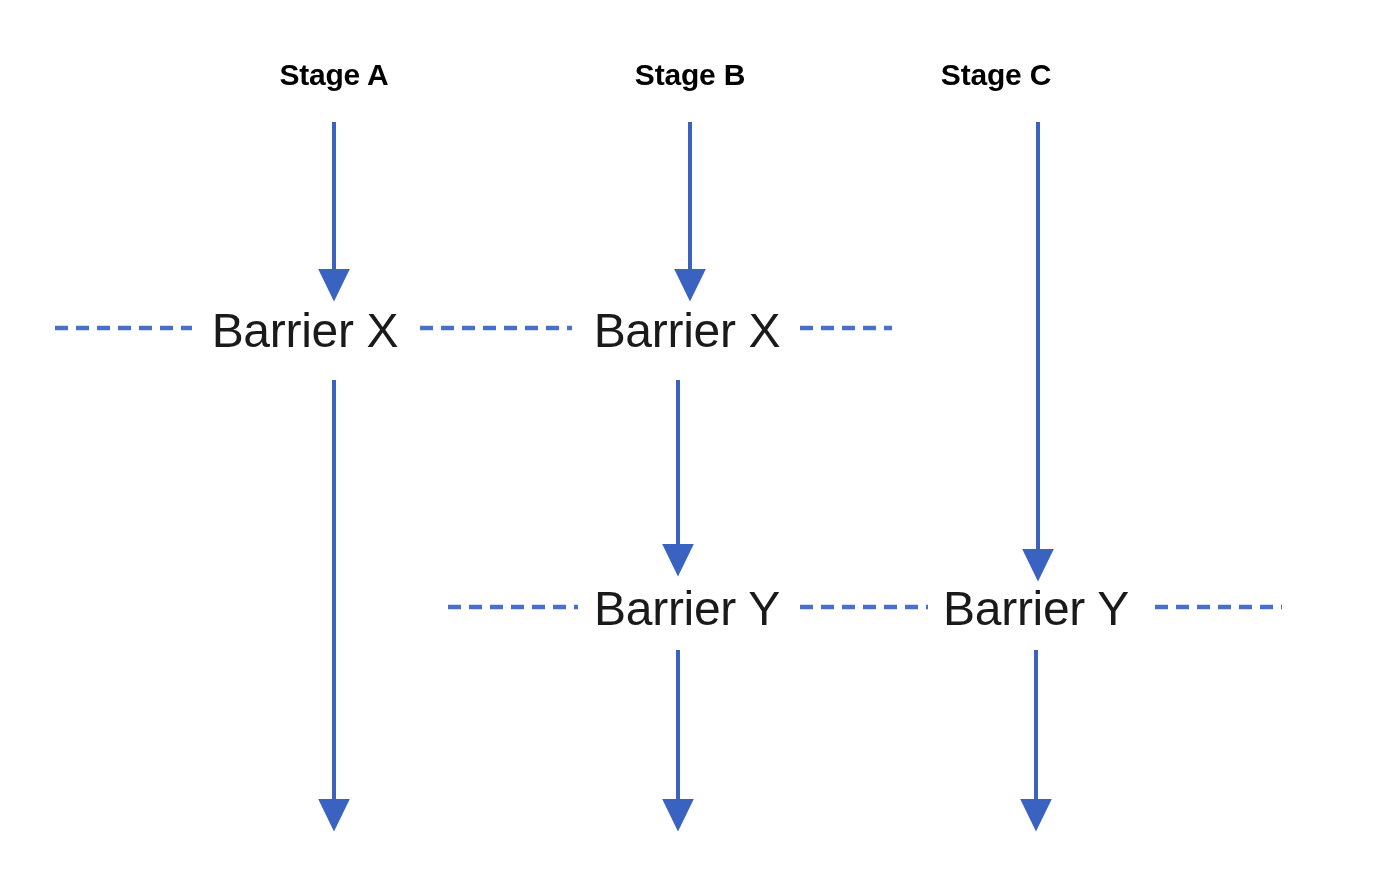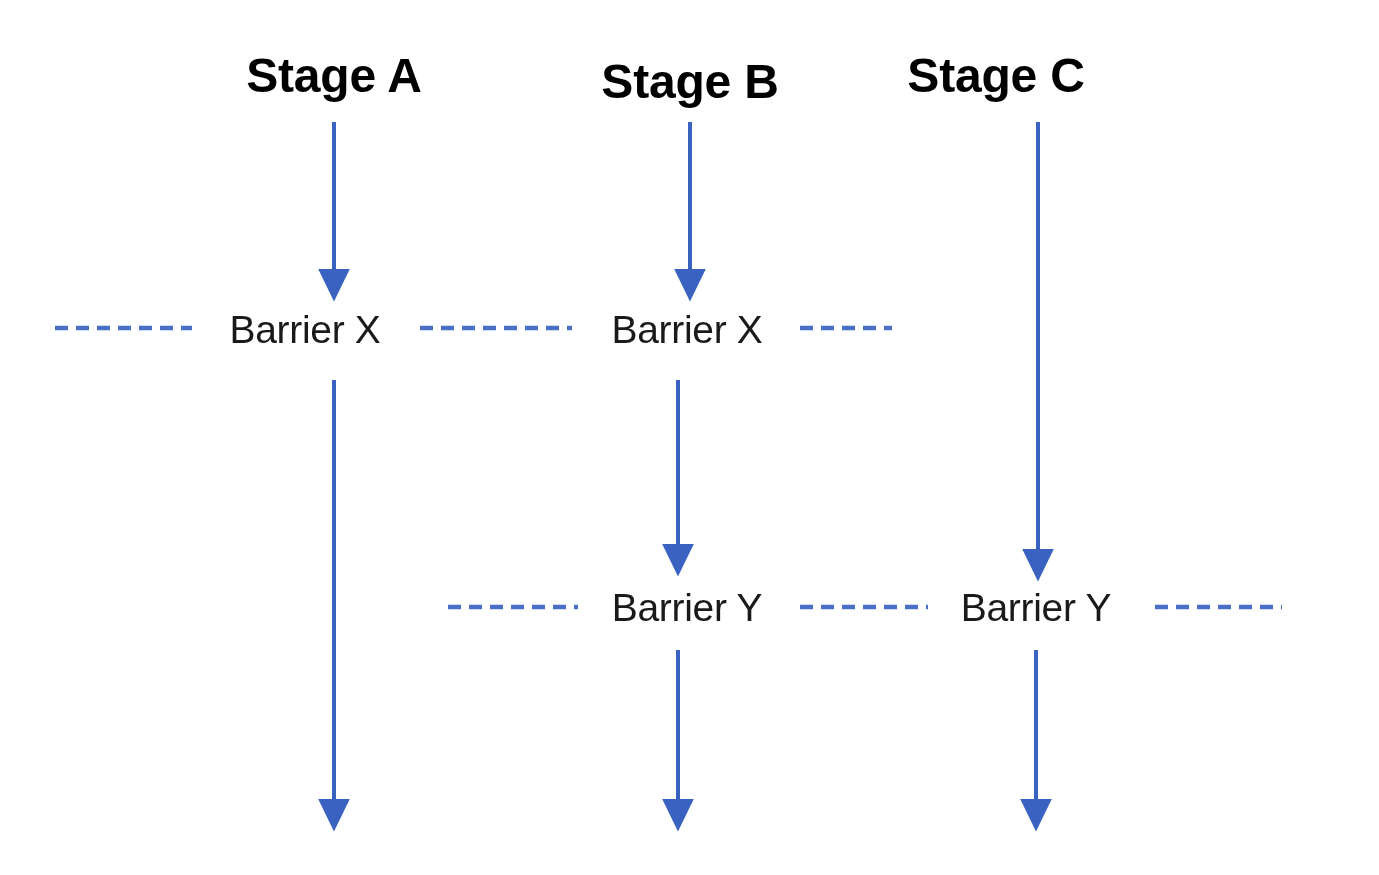--- a/index.html
+++ b/index.html
@@ -18,31 +18,31 @@
   #diagram-svg {
     position: absolute;
     top: 0;
     left: 0;
     width: 1379px;
     height: 875px;
   }
   .stage-header {
     position: absolute;
     font-family: "Liberation Sans", sans-serif;
-    font-size: 48px;
+    font-size: 30px;
     font-weight: bold;
     color: #000000;
     white-space: nowrap;
     transform: translate(-50%, -50%);
     letter-spacing: -0.2px;
   }
   .barrier-label {
     position: absolute;
     font-family: "Liberation Sans", sans-serif;
-    font-size: 39px;
+    font-size: 48px;
     font-weight: normal;
     color: #1a1a1a;
     white-space: nowrap;
     transform: translate(-50%, -50%);
     letter-spacing: -0.3px;
   }
 </style>
 </head>
 <body>
 
@@ -68,21 +68,21 @@
         <line x1="420" y1="328" x2="572" y2="328" stroke="#4a6fc8" stroke-width="4.5" stroke-dasharray="13 8" stroke-linecap="butt"></line>
         <line x1="800" y1="328" x2="892" y2="328" stroke="#4a6fc8" stroke-width="4.5" stroke-dasharray="13 8" stroke-linecap="butt"></line>
         <line x1="448" y1="607" x2="578" y2="607" stroke="#4a6fc8" stroke-width="4.5" stroke-dasharray="13 8" stroke-linecap="butt"></line>
         <line x1="800" y1="607" x2="928" y2="607" stroke="#4a6fc8" stroke-width="4.5" stroke-dasharray="13 8" stroke-linecap="butt"></line>
         <line x1="1155" y1="607" x2="1282" y2="607" stroke="#4a6fc8" stroke-width="4.5" stroke-dasharray="13 8" stroke-linecap="butt"></line>
       </g>
   </svg>
 
   <div id="stage-headers">
       <div class="stage-header" style="left: 334px; top: 75px;">Stage A</div>
-      <div class="stage-header" style="left: 690px; top: 81px; text-align: right;">Stage B</div>
+      <div class="stage-header" style="left: 690px; top: 75px; text-align: right;">Stage B</div>
       <div class="stage-header" style="left: 996px; top: 75px;">Stage C</div>
     </div>
   <div id="barrier-labels">
       <div class="barrier-label" style="left: 305px; top: 330px;">Barrier X</div>
       <div class="barrier-label" style="left: 687px; top: 330px;">Barrier X</div>
       <div class="barrier-label" style="left: 687px; top: 608px;">Barrier Y</div>
       <div class="barrier-label" style="left: 1036px; top: 608px;">Barrier Y</div>
     </div>
 
 </div>

